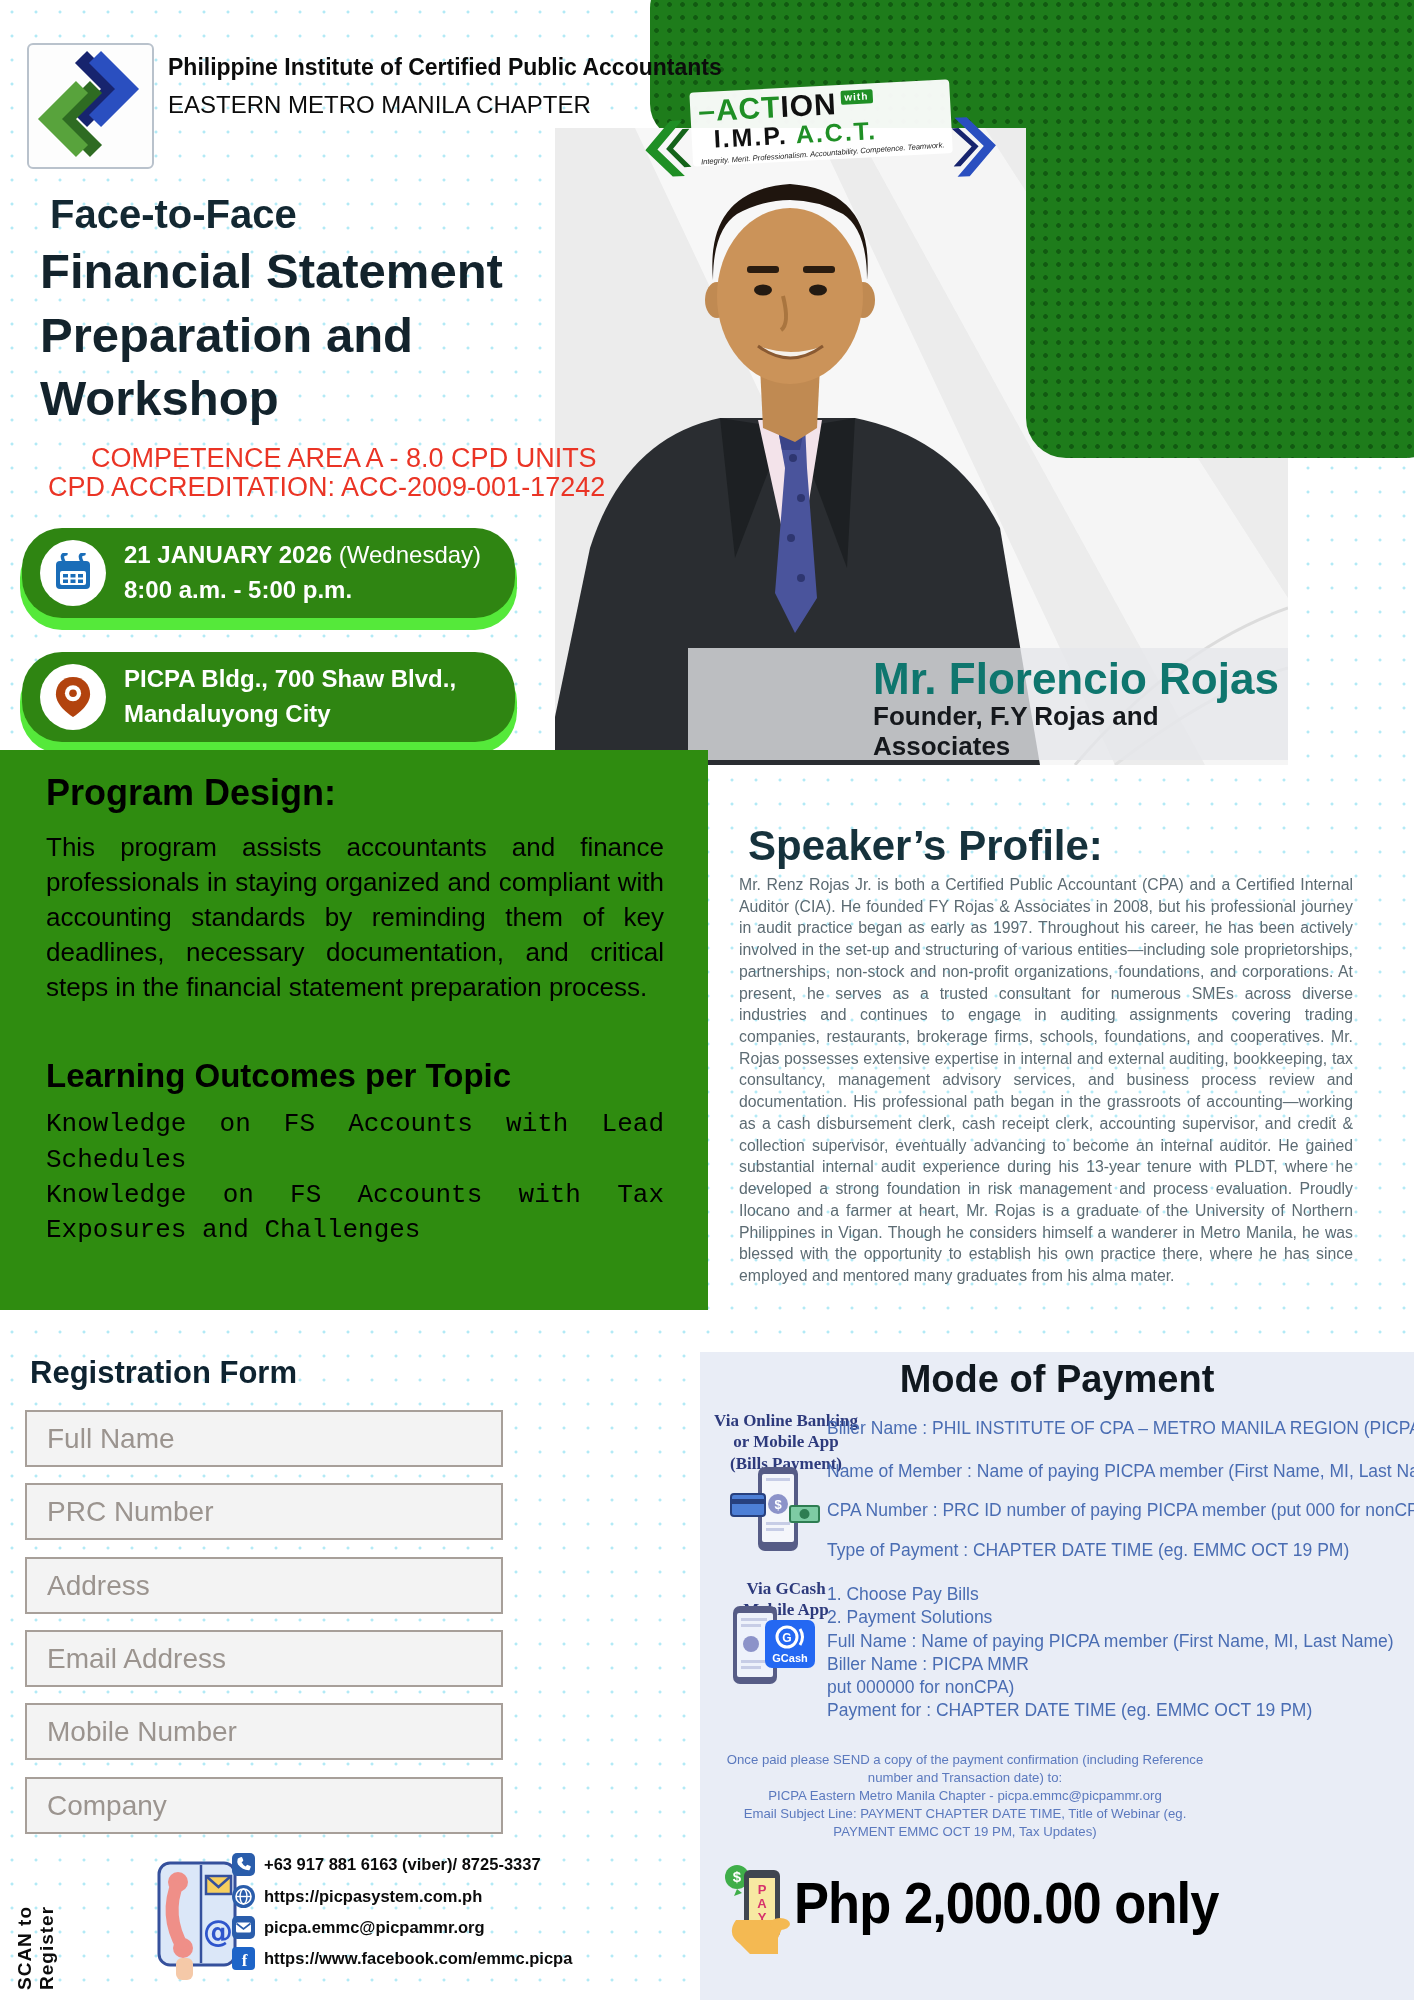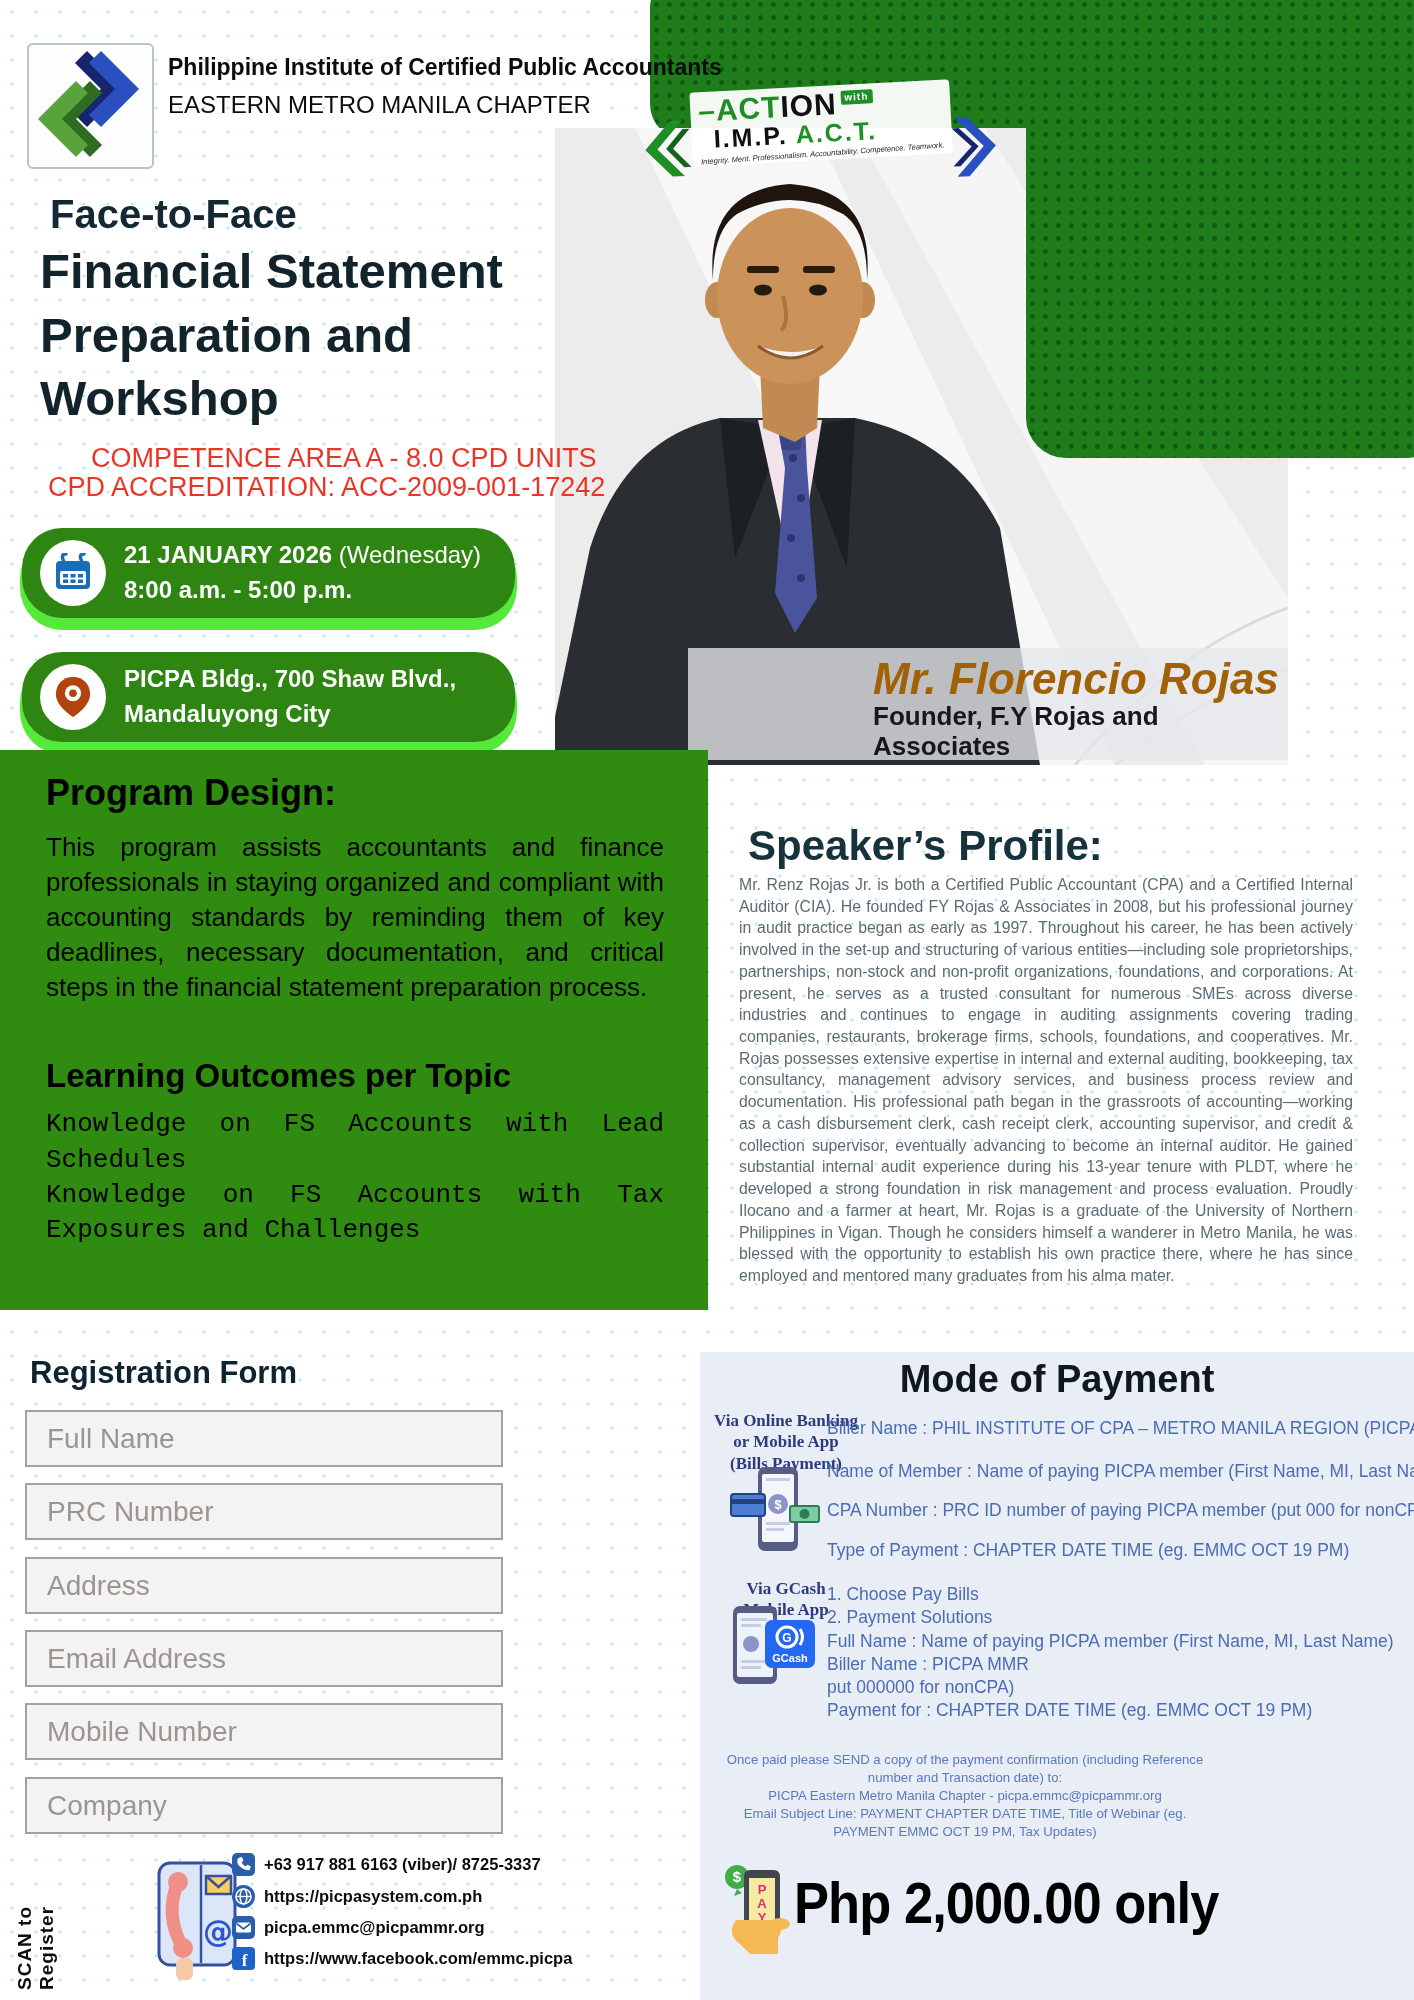--- a/index.html
+++ b/index.html
@@ -14,21 +14,21 @@
   .gblock{background-color:#1e7c1b;
     background-image:radial-gradient(rgba(6,62,9,.55) 2px,transparent 2.7px);
     background-size:13px 13px;}
   .gblock.strip{left:650px;top:-28px;width:410px;height:168px;border-radius:36px;z-index:1;}
   .gblock.rightblk{left:1026px;top:-28px;width:420px;height:486px;border-radius:40px;z-index:3;}
 
   
   .photo{left:555px;top:128px;width:733px;height:637px;z-index:2;background:#ececec;overflow:hidden;}
   .nameplate{position:absolute;left:133px;top:520px;width:600px;height:112px;
     background:rgba(230,231,234,.78);padding:8px 0 0 185px;box-sizing:border-box;}
-  .sp-name{font-size:44px;font-weight:700;color:#a16207;line-height:1.05;font-style:italic;}
+  .sp-name{font-size:44px;font-weight:700;color:#0f766e;line-height:1.05;}
   .sp-role{font-size:26px;font-weight:700;color:#15181c;line-height:1.15;}
 
   
   .logo-box{left:27px;top:43px;width:123px;height:122px;background:#fdfdfd;
     border:2px solid #b9c2cc;border-radius:6px;z-index:4;}
   .org1{left:168px;top:54px;font-size:23px;font-weight:700;color:#0c0c0c;z-index:4;}
   .org2{left:168px;top:91px;font-size:24px;font-weight:400;color:#0c0c0c;z-index:4;}
 
   
   .impact{left:645px;top:86px;width:352px;height:108px;z-index:6;transform:rotate(-3deg);

